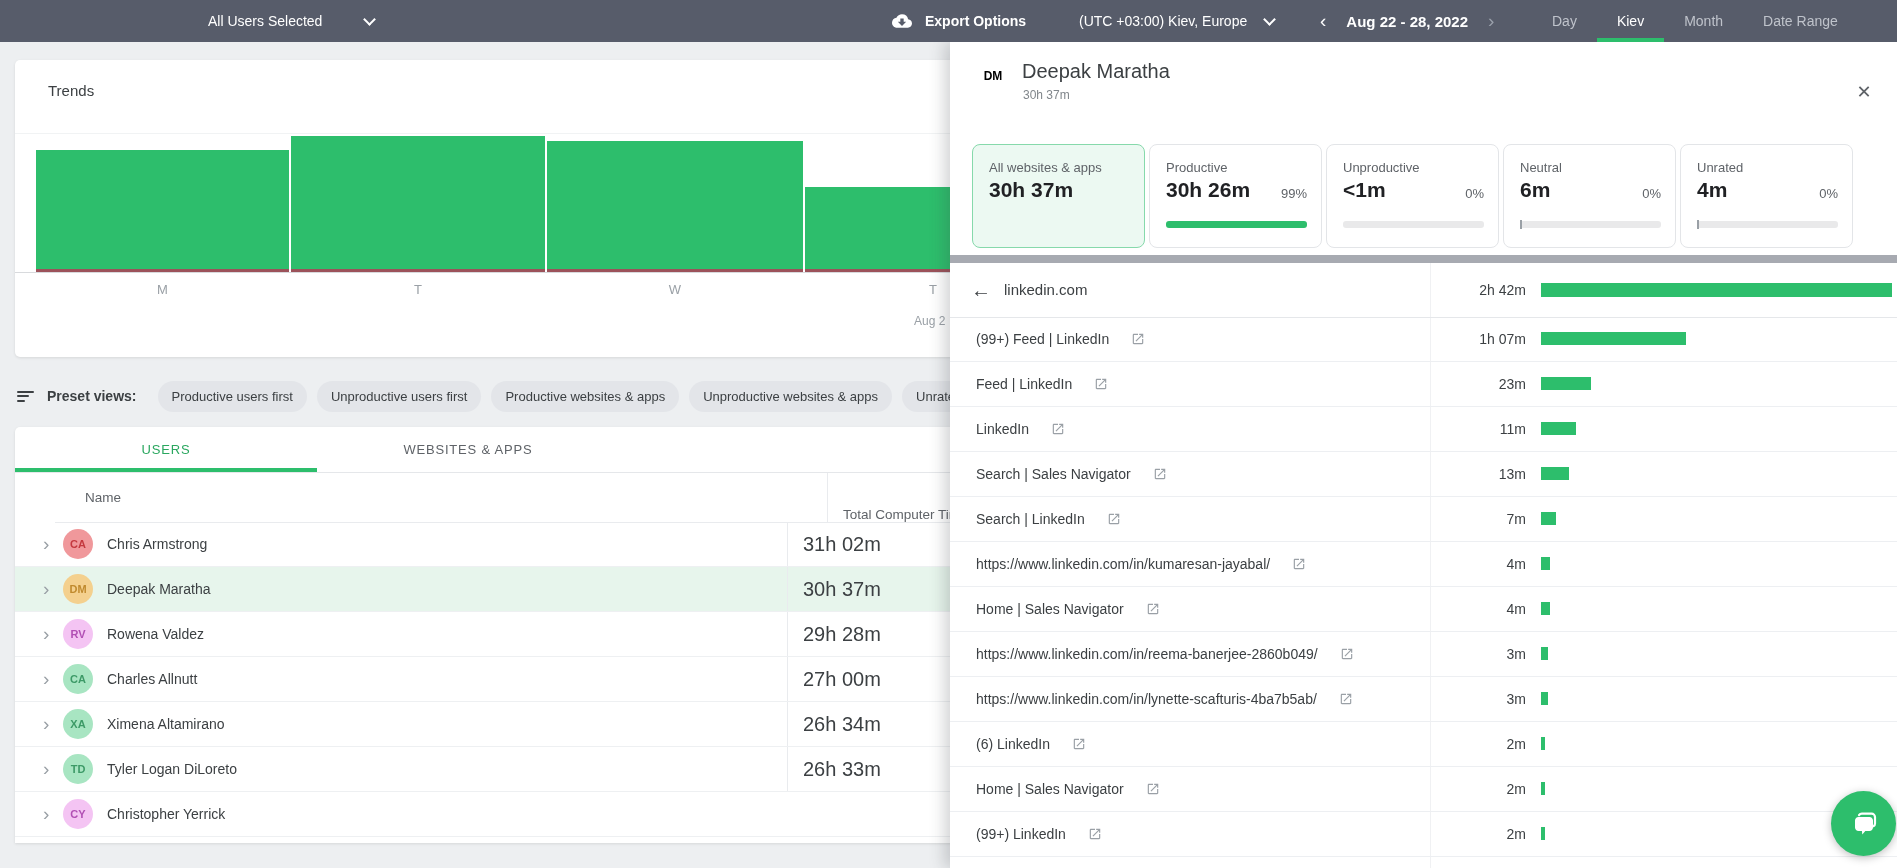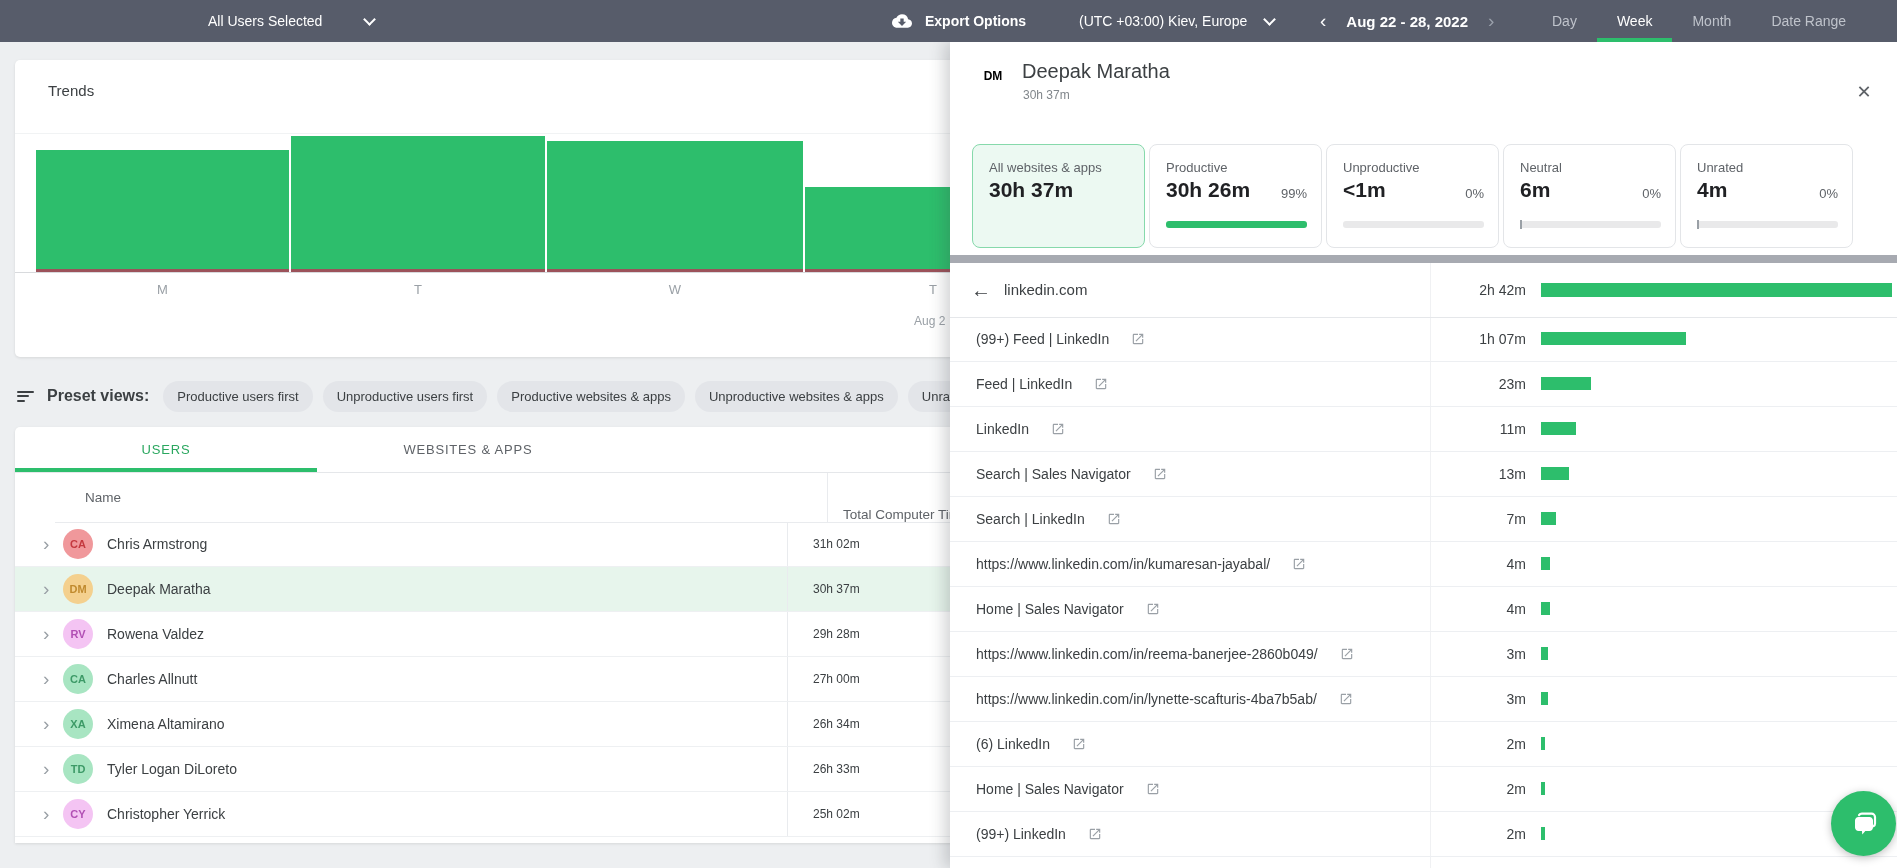--- a/index.html
+++ b/index.html
@@ -31,39 +31,39 @@
   .chart-base{position:absolute;left:0;right:0;top:212px;height:1px;background:#d8dadd;}
   .tbar{position:absolute;background:#2dbe6c;cursor:pointer;}
   .tstrip{position:absolute;left:0;right:0;bottom:0;height:3px;background:#9c525a;}
   .tlabel{position:absolute;top:222px;font-size:13px;color:#9aa0a6;text-align:center;}
   .tcaption{position:absolute;left:899px;top:254px;font-size:12px;color:#9aa0a6;white-space:nowrap;}
   
   .preset-row{position:absolute;left:17px;top:378px;height:36px;display:flex;align-items:center;gap:10px;white-space:nowrap;}
   .filter-icon{width:18px;margin-right:2px;}
   .filter-icon i{display:block;height:2px;background:#3c4043;margin:2.5px 0;border-radius:1px;}
   .filter-icon i:nth-child(1){width:17px;} .filter-icon i:nth-child(2){width:12px;} .filter-icon i:nth-child(3){width:8px;}
-  .preset-label{font-size:16px;font-weight:700;color:#3c4043;margin-right:4px;}
+  .preset-label{font-size:14px;font-weight:700;color:#3c4043;margin-right:11px;}
   .chip{background:#e3e5e9;border-radius:16px;padding:8px 14px;font-size:13px;color:#3c4043;cursor:pointer;}
   
   .table-card{position:absolute;left:15px;top:427px;width:1867px;height:416px;background:#fff;border-radius:5px 5px 0 0;box-shadow:0 1px 3px rgba(0,0,0,.10);overflow:hidden;}
   .ttabs{position:absolute;left:0;right:0;top:0;height:45px;border-bottom:1px solid #e5e7ea;display:flex;}
   .ttab{width:302px;display:flex;align-items:center;justify-content:center;font-size:13px;letter-spacing:.8px;font-weight:500;color:#5f6368;position:relative;cursor:pointer;}
   .ttab.active{color:#2aa75f;}
   .ttab.active::after{content:"";position:absolute;left:0;right:0;bottom:0;height:4px;background:#2dbe6c;}
   .thead{position:absolute;left:0;right:0;top:46px;height:49px;border-bottom:1px solid #e9ebee;margin-left:40px;}
   .th-name{position:absolute;left:30px;line-height:49px;font-size:13.5px;color:#5f6368;}
   .th-time{position:absolute;left:772px;top:0;bottom:0;width:280px;border-left:1px solid #e9ebee;padding-left:15px;display:flex;align-items:flex-end;gap:8px;font-size:13.5px;color:#5f6368;}
   .sort-icon{font-size:15px;cursor:pointer;}
   .urows{position:absolute;left:0;right:0;top:95px;}
   .urow{height:44px;position:relative;border-bottom:1px solid #eef0f2;cursor:pointer;}
   .urow.selected{background:#e7f5ec;}
   .rchev{position:absolute;left:28px;top:0;height:44px;display:flex;align-items:center;color:#9aa0a6;font-size:19px;}
   .uavatar{position:absolute;left:48px;top:7px;width:30px;height:30px;border-radius:50%;display:flex;align-items:center;justify-content:center;font-size:11px;font-weight:700;}
   .uname{position:absolute;left:92px;line-height:44px;font-size:14px;color:#3c4043;}
-  .utime{position:absolute;left:772px;top:0;bottom:0;width:280px;border-left:1px solid #e9ebee;padding-left:25px;line-height:44px;font-size:12px;color:#3c4043;}
+  .utime{position:absolute;left:772px;top:0;bottom:0;width:280px;border-left:1px solid #e9ebee;padding-left:15px;line-height:44px;font-size:20px;color:#3c4043;}
   .urow.partial{height:14px;border-bottom:none;}
   
   .panel{position:absolute;left:950px;top:42px;width:947px;height:826px;background:#fff;z-index:20;box-shadow:-6px 0 14px rgba(60,64,67,.22);overflow:hidden;}
   .p-avatar{position:absolute;left:25px;top:16px;width:36px;height:36px;border-radius:50%;display:flex;align-items:center;justify-content:center;font-size:12px;font-weight:700;}
   .p-name{position:absolute;left:72px;top:18px;font-size:20px;font-weight:500;color:#3c4043;}
   .p-sub{position:absolute;left:73px;top:46px;font-size:12px;color:#80868b;}
   .p-close{position:absolute;left:898px;top:34px;width:32px;height:32px;display:flex;align-items:center;justify-content:center;font-size:18px;color:#5f6368;cursor:pointer;}
   .p-cards{position:absolute;left:22px;top:102px;display:flex;gap:4px;}
   .pcard{width:173px;height:104px;box-sizing:border-box;border:1px solid #e3e5e8;border-radius:8px;background:#fff;position:relative;cursor:pointer;}
   .pcard.selected{background:#ecf9f2;border:1.5px solid #86d9ab;}
@@ -107,21 +107,21 @@
     <span>(UTC +03:00) Kiev, Europe</span>
     <span class="chev"></span>
   </div>
   <div class="tb-datenav">
     <span class="tb-arrow">‹</span>
     <span class="tb-date">Aug 22 - 28, 2022</span>
     <span class="tb-arrow disabled">›</span>
   </div>
   <nav class="tb-tabs" id="topTabs">
       <div class="tb-tab">Day</div>
-      <div class="tb-tab active">Week</div>
+      <div class="tb-tab active">Kiev</div>
       <div class="tb-tab">Month</div>
       <div class="tb-tab">Date Range</div>
     </nav>
 </header>
 
 <section class="trends-card">
   <div class="trends-title">Trends</div>
   <div class="chart-grid"></div>
   <div class="chart-base"></div>
   <div id="trendChart">
@@ -207,21 +207,20 @@
       <div class="urow">
         <span class="rchev">›</span>
         <span class="uavatar" style="background:#a8e5c2;color:#3d9a67">TD</span>
         <span class="uname">Tyler Logan DiLoreto</span>
         <span class="utime">26h 33m</span>
       </div>
       <div class="urow">
         <span class="rchev">›</span>
         <span class="uavatar" style="background:#f4c4f3;color:#b14fb4">CY</span>
         <span class="uname">Christopher Yerrick</span>
-        <span class="utime">25h 02m</span>
       </div>
       <div class="urow partial"></div>
     </div>
 </section>
 
 <aside class="panel">
   <span class="p-avatar">DM</span>
   <div class="p-name">Deepak Maratha</div>
   <div class="p-sub">30h 37m</div>
   <div class="p-close">✕</div>

